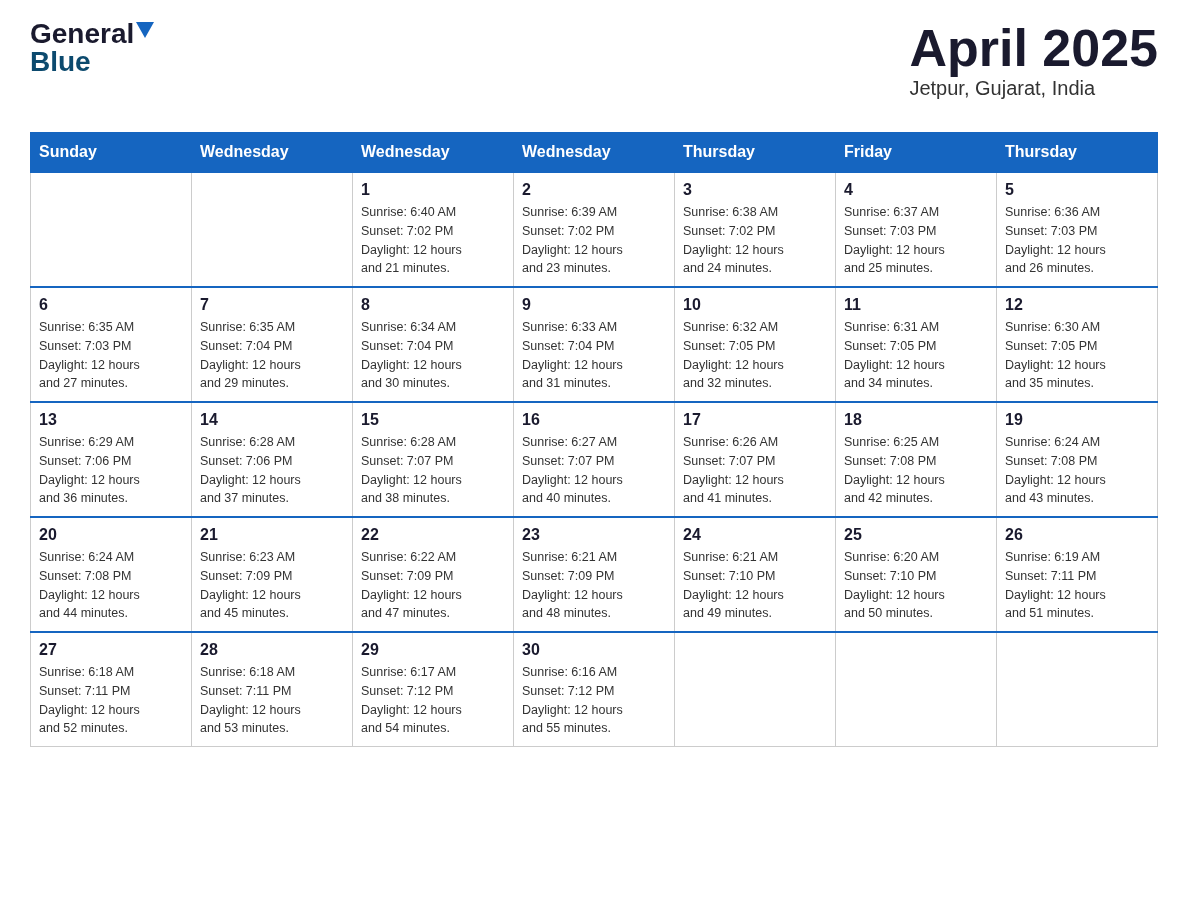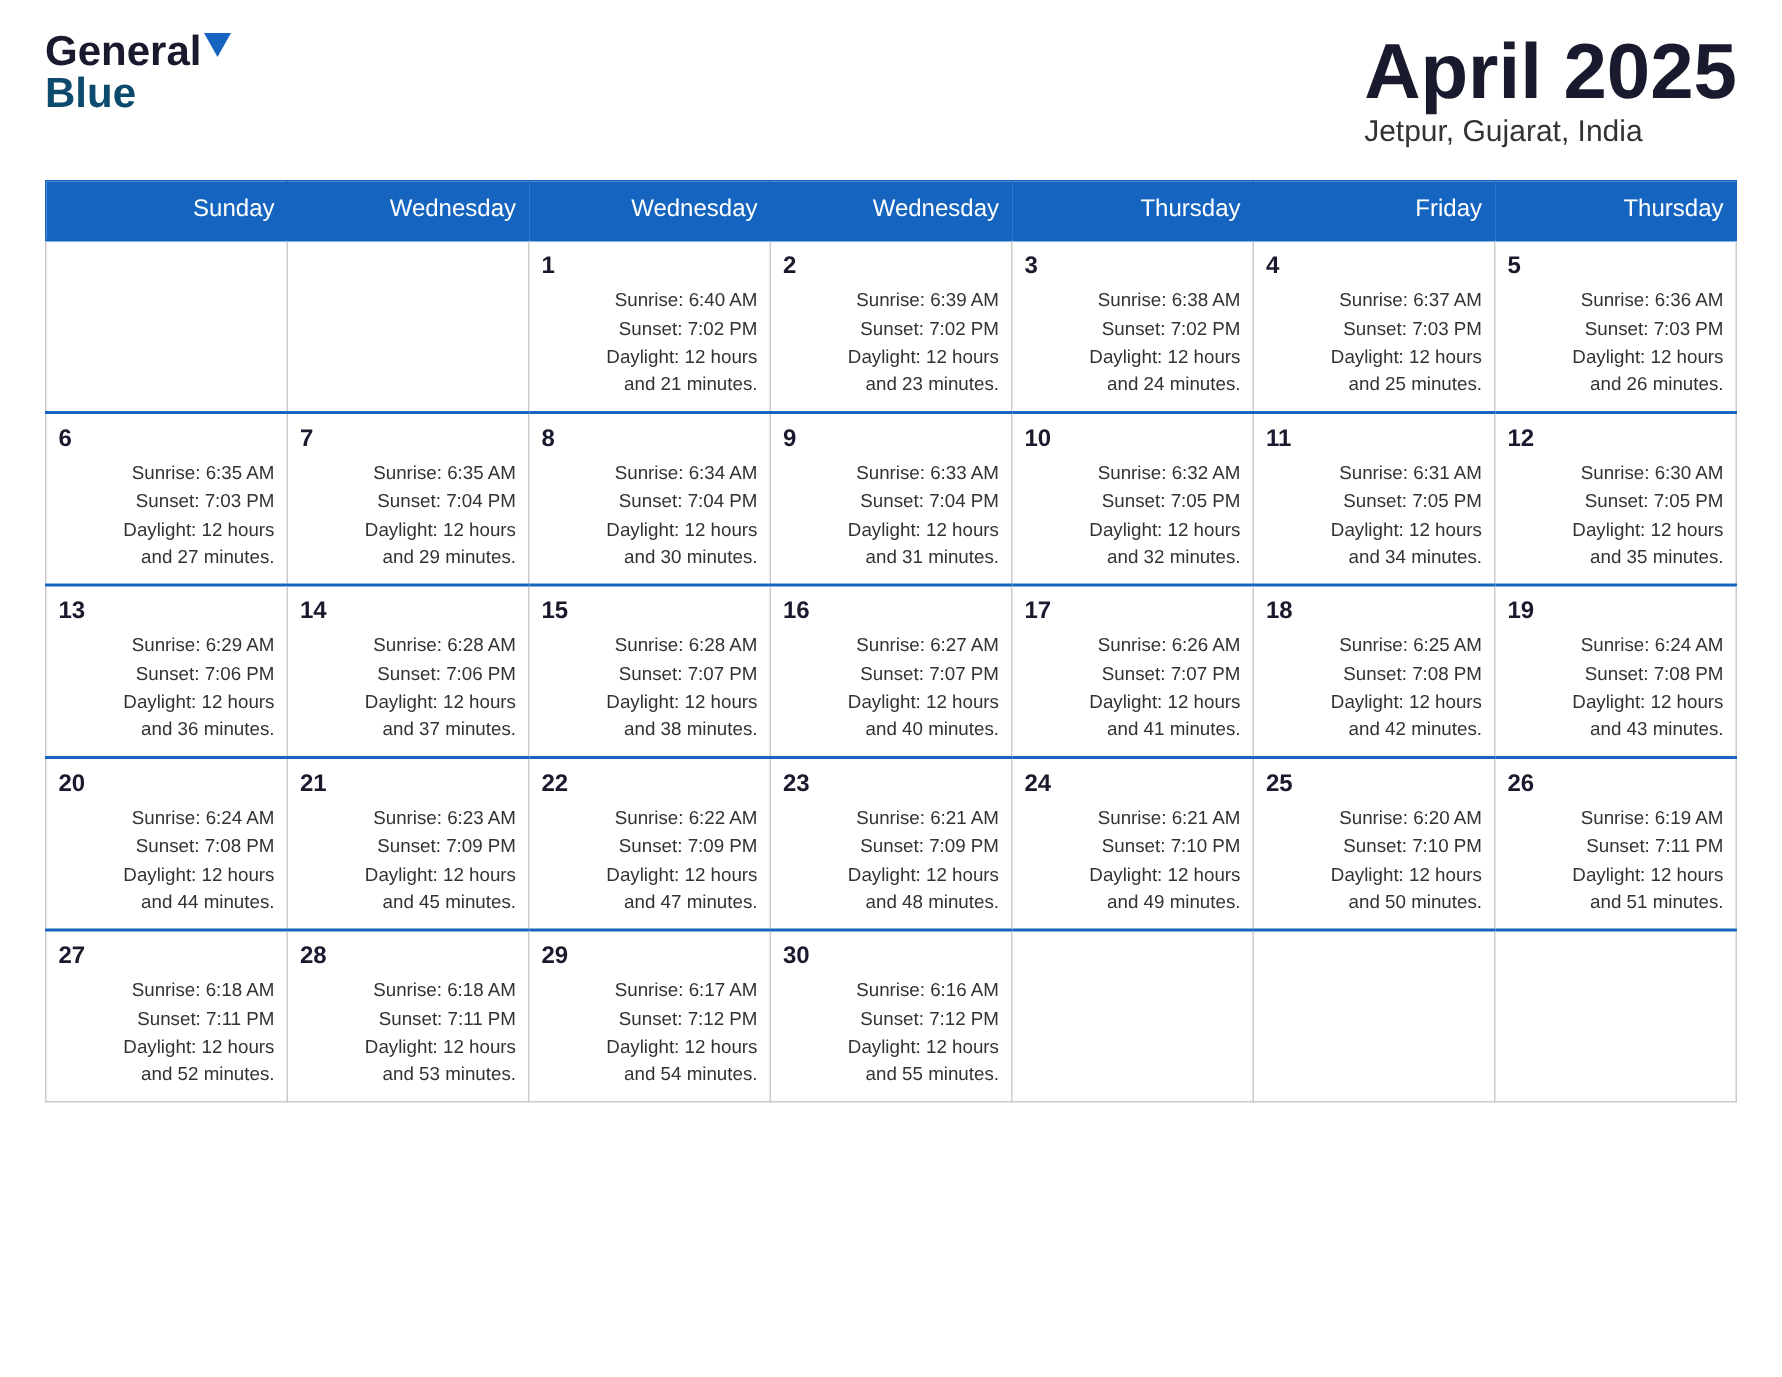--- a/index.html
+++ b/index.html
@@ -8,21 +8,21 @@
       background: #fff;
       color: #333;
       width: 1188px;
       min-height: 918px;
       padding: 20px 30px;
     }
     .header {
       display: flex;
       justify-content: space-between;
       align-items: flex-start;
-      margin-bottom: 20px;
+      margin-bottom: 32px;
     }
     .logo {
       display: flex;
       flex-direction: column;
       align-items: flex-start;
     }
     .logo-general {
       font-size: 28px;
       font-weight: bold;
       color: #1a1a2e;
@@ -49,23 +49,23 @@
     }
     .calendar {
       width: 100%;
       border-collapse: collapse;
       border: 1px solid #bbb;
     }
     .calendar th {
       background-color: #1565c0;
       color: #fff;
       font-size: 16px;
-      font-weight: normal;
+      font-weight: bold;
       padding: 10px 8px;
-      text-align: right;
+      text-align: left;
       border: 1px solid #1565c0;
     }
     .calendar td {
       vertical-align: top;
       padding: 8px;
       border: 1px solid #ccc;
       width: calc(100% / 7);
       min-height: 120px;
       font-size: 13px;
       color: #333;
@@ -73,21 +73,20 @@
     .day-number {
       font-size: 16px;
       font-weight: bold;
       color: #1a1a2e;
       margin-bottom: 4px;
     }
     .day-info {
       font-size: 12.5px;
       color: #333;
       line-height: 1.5;
-      text-align: right;
     }
     .calendar tr:first-child td {
       border-top: 2px solid #1565c0;
     }
     .calendar tbody tr td {
       border-top: 2px solid #1565c0;
     }
     .calendar tbody tr + tr td {
       border-top: 1px solid #ccc;
     }

